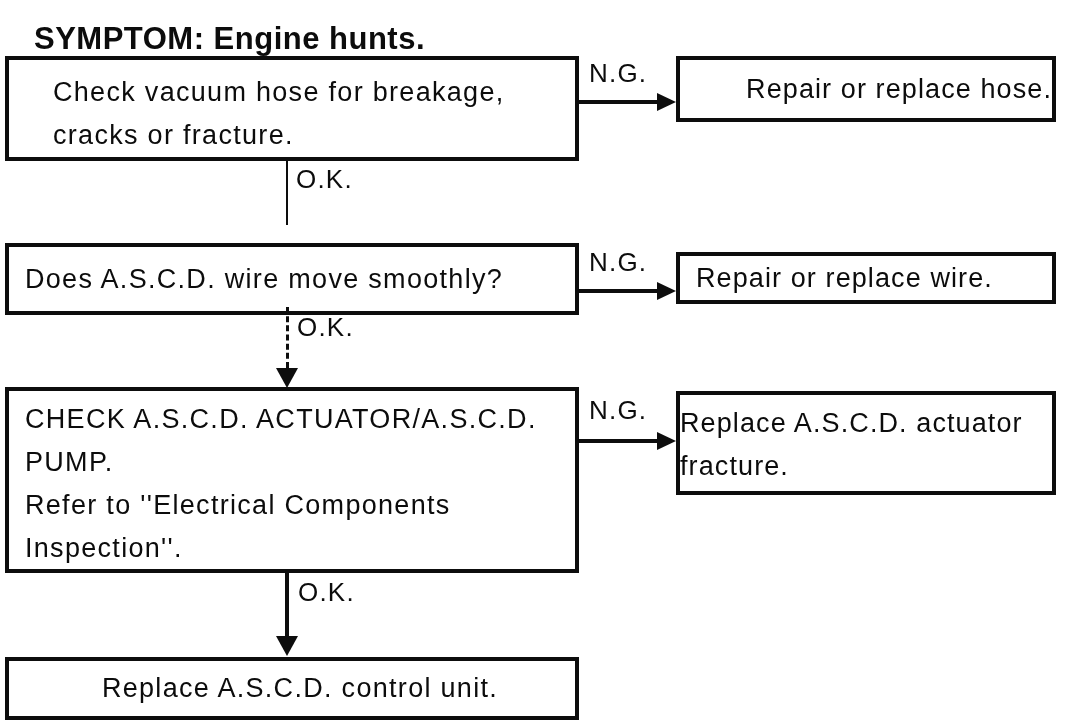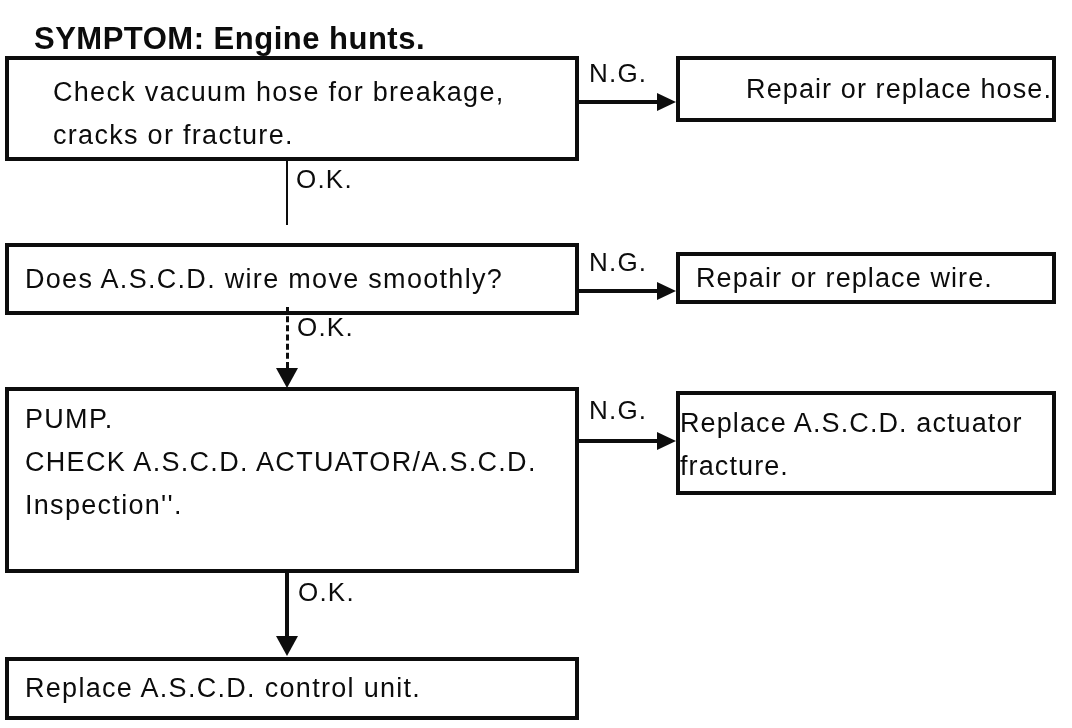--- a/index.html
+++ b/index.html
@@ -29,21 +29,21 @@
     white-space: nowrap;
   }
   .left-box { left: 5px; width: 574px; }
   .right-box { left: 676px; width: 380px; }
   .pad { padding-left: 16px; }
   .vcenter { display: flex; flex-direction: column; justify-content: center; }
 
   #check-box-1 { top: 56px;  height: 105px; padding-top: 11px; padding-left: 44px; }
   #check-box-2 { top: 243px; height: 72px; }
   #check-box-3 { top: 387px; height: 186px; padding-top: 7px; }
-  #final-box   { top: 657px; height: 63px; }
+  #final-box   { top: 657px; height: 63px; text-align: center; }
 
   #action-box-1 { top: 56px;  height: 66px; text-align: right; }
   #action-box-2 { top: 252px; height: 52px; }
   #action-box-3 { top: 391px; height: 104px; padding-top: 7px; }
   #action-box-3 .line, .right-box .line { letter-spacing: 1.1px; }
 
   .ng-label, .ok-label {
     position: absolute;
     font-size: 26px; letter-spacing: 1.2px;
     white-space: nowrap;
@@ -116,22 +116,23 @@
 
   <div class="box right-box pad vcenter" id="action-box-2">
     <div class="line">Repair or replace wire.</div>
   </div>
 
   <div class="v-line-dashed" style="top:307px; height:61px;"></div>
   <div class="v-arrow-head" style="top:368px;"></div>
   <div class="ok-label" style="left:297px; top:312px;">O.K.</div>
 
   <div class="box left-box pad" id="check-box-3">
+    <div class="line">CHECK A.S.C.D. ACTUATOR/A.S.C.D.</div>
     <div class="line">PUMP.</div>
-    <div class="line">CHECK A.S.C.D. ACTUATOR/A.S.C.D.</div>
+    <div class="line">Refer to ''Electrical Components</div>
     <div class="line">Inspection''.</div>
   </div>
 
   <div class="ng-label" style="left:589px; top:395px;">N.G.</div>
   <div class="h-arrow-line" style="top:439px;"></div>
   <div class="h-arrow-head" style="top:432px;"></div>
 
   <div class="box right-box" id="action-box-3">
     <div class="line">Replace A.S.C.D. actuator</div>
     <div class="line">fracture.</div>

